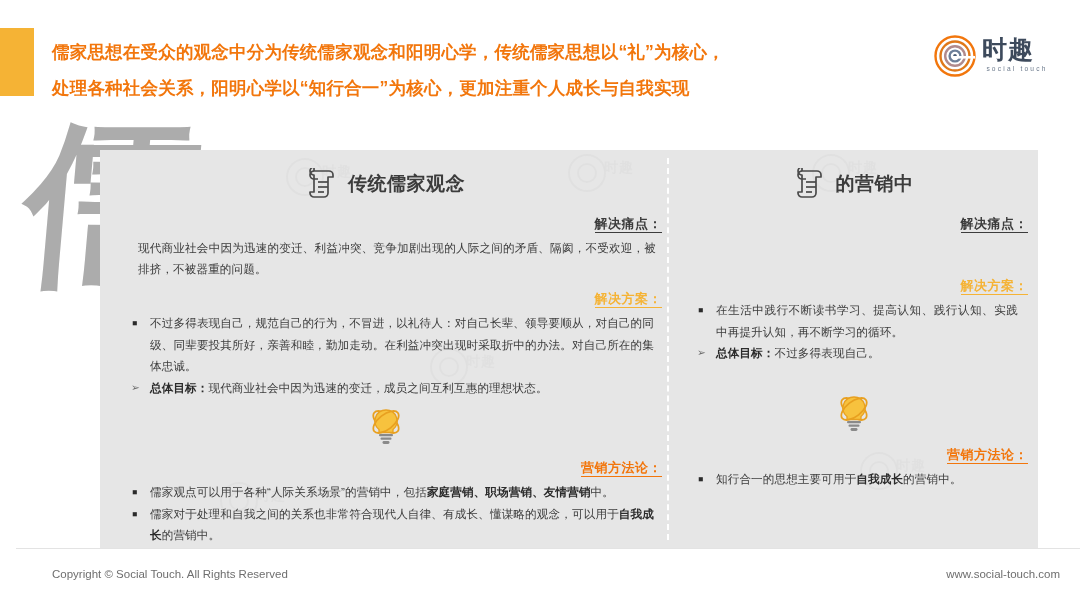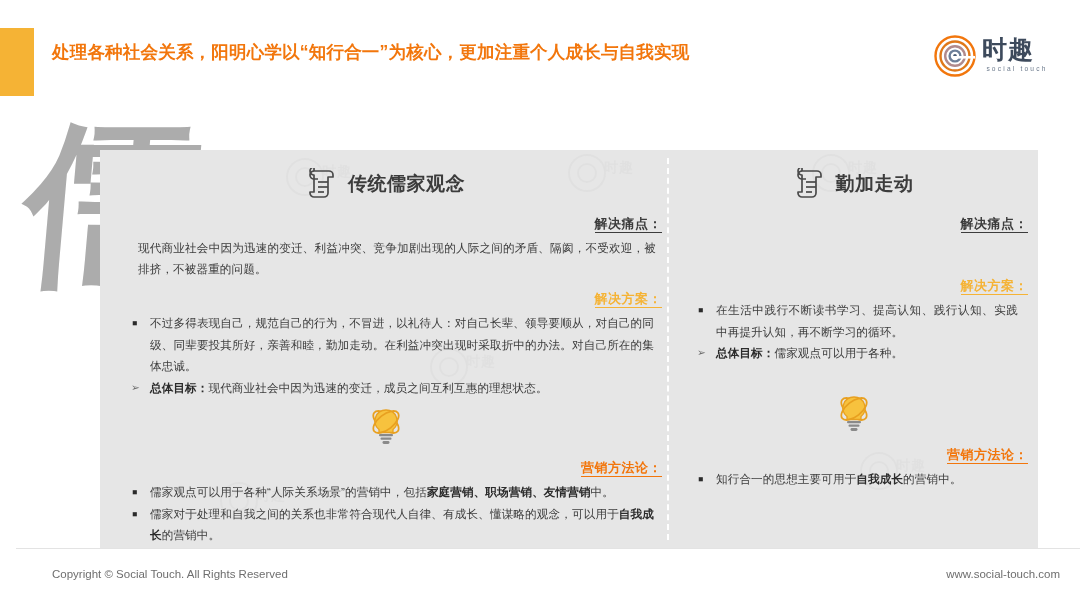--- a/index.html
+++ b/index.html
@@ -246,20 +246,21 @@
     font-size: 11.5px;
     color: #6E6E6E;
   }
 </style>
 </head>
 <body>
 
 <div id="header">
   <div id="accent-bar"></div>
   <div id="header-title">
+    <div>儒家思想在受众的观念中分为传统儒家观念和阳明心学，传统儒家思想以“礼”为核心，</div>
     <div>处理各种社会关系，阳明心学以“知行合一”为核心，更加注重个人成长与自我实现</div>
   </div>
 
   <div id="brand-logo">
     <svg id="logo-mark" viewBox="0 0 42 42">
       <circle cx="21" cy="21" r="19.5" fill="none" stroke="#F2760C" stroke-width="2.4"></circle>
       <circle cx="21" cy="21" r="14.5" fill="none" stroke="#E07818" stroke-width="2.4"></circle>
       <circle cx="21" cy="21" r="9.8" fill="none" stroke="#B08A8C" stroke-width="2.4"></circle>
       <circle cx="21" cy="21" r="5.4" fill="none" stroke="#6D7F99" stroke-width="2.4"></circle>
       <circle cx="21" cy="21" r="1.9" fill="#4A5C75"></circle>
@@ -356,36 +357,36 @@
 
   <div class="column" id="col-right">
     <div class="col-head">
       <svg class="scroll-icon" viewBox="0 0 30 32">
         <path d="M7 3 h15 a4 4 0 0 1 4 4 v2 h-5 v16 a4 4 0 0 1 -4 4 h-10 a4 4 0 0 1 -4 -4 v-1 h4 v-17 a4 4 0 0 1 0 -8 z" fill="none" stroke="#4A4A4A" stroke-width="1.7" stroke-linejoin="round"></path>
         <path d="M7 3 a4 4 0 0 0 0 8 h4" fill="none" stroke="#4A4A4A" stroke-width="1.7"></path>
         <line x1="11" y1="14" x2="21" y2="14" stroke="#4A4A4A" stroke-width="1.7"></line>
         <line x1="11" y1="19" x2="21" y2="19" stroke="#4A4A4A" stroke-width="1.7"></line>
         <line x1="11" y1="24" x2="17" y2="24" stroke="#4A4A4A" stroke-width="1.7"></line>
       </svg>
-      <div class="col-title">勤加走动</div>
+      <div class="col-title">的营销中</div>
     </div>
 
     <div class="sec-head dark">
       <span>解决痛点：</span>
     </div>
 
     <div class="sec-head amber" style="margin-top:44px;">
       <span>解决方案：</span>
     </div>
     <ul class="bullets">
       <li class="sq">
         <span>在生活中践行不断读书学习、提高认知、践行认知、实践中再提升认知，再不断学习的循环。</span>
       </li>
       <li class="arrow">
-        <b>总体目标：</b><span>儒家观点可以用于各种。</span>
+        <b>总体目标：</b><span>不过多得表现自己。</span>
       </li>
     </ul>
 
     <div class="bulb-wrap" style="margin-top:31px;">
       <svg class="bulb-icon" viewBox="0 0 36 38">
         <ellipse cx="18" cy="14" rx="15" ry="7.5" transform="rotate(38 18 14)" fill="none" stroke="#E8A020" stroke-width="1.8"></ellipse>
         <path d="M18 2 a11 11 0 0 1 7 19.5 v3 h-14 v-3 a11 11 0 0 1 7 -19.5 z" fill="#F7C23E" stroke="#E8A020" stroke-width="1.3"></path>
         <ellipse cx="18" cy="14" rx="15" ry="7.5" transform="rotate(-38 18 14)" fill="none" stroke="#E8A020" stroke-width="1.8"></ellipse>
         <rect x="11" y="26" width="14" height="2.3" rx="1" fill="#8A8A8A"></rect>
         <rect x="12.5" y="29.5" width="11" height="2.3" rx="1" fill="#8A8A8A"></rect>

